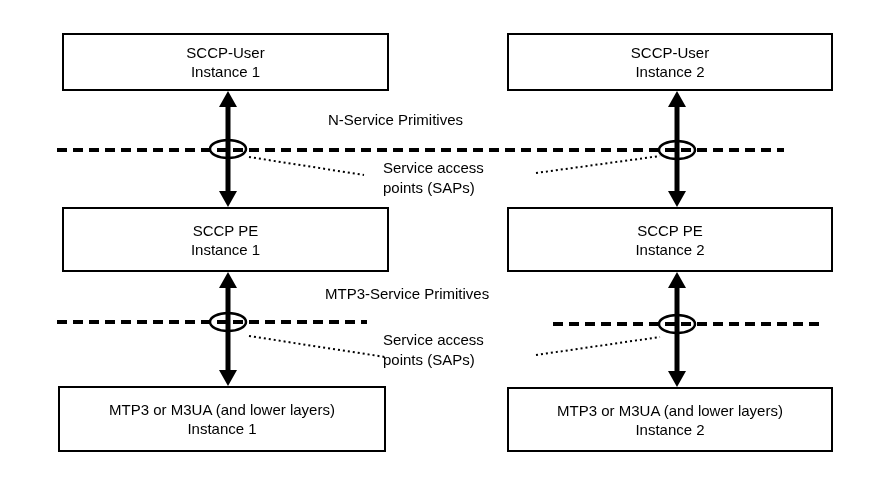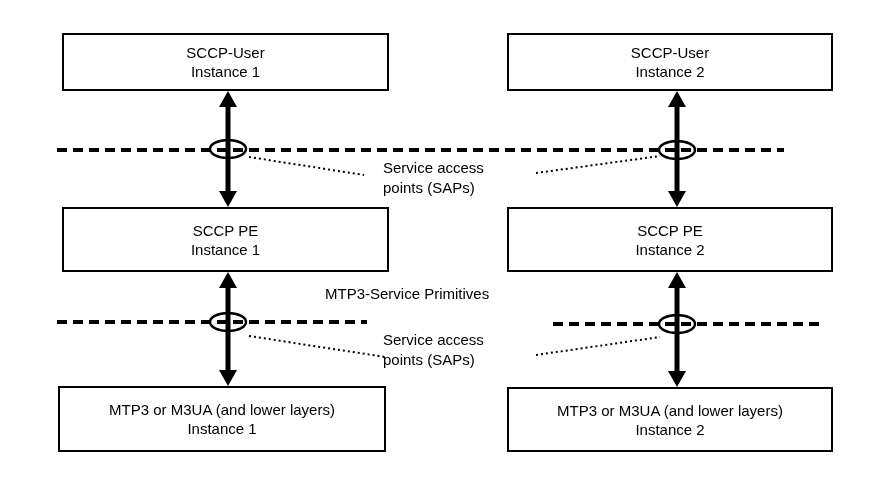--- a/index.html
+++ b/index.html
@@ -105,20 +105,23 @@
 
   <div class="box" style="left:58px; top:386px; width:328px; height:66px;">
     <span>MTP3 or M3UA (and lower layers)</span>
     <span>Instance 1</span>
   </div>
   <div class="box" style="left:507px; top:387px; width:326px; height:65px;">
     <span>MTP3 or M3UA (and lower layers)</span>
     <span>Instance 2</span>
   </div>
 
+  <div class="label" style="left:328px; top:110px;">
+    <span>N-Service Primitives</span>
+  </div>
 
   <div class="label" style="left:383px; top:158px;">
     <span>Service access</span>
     <span>points (SAPs)</span>
   </div>
 
   <div class="label" style="left:325px; top:284px;">
     <span>MTP3-Service Primitives</span>
   </div>
 

